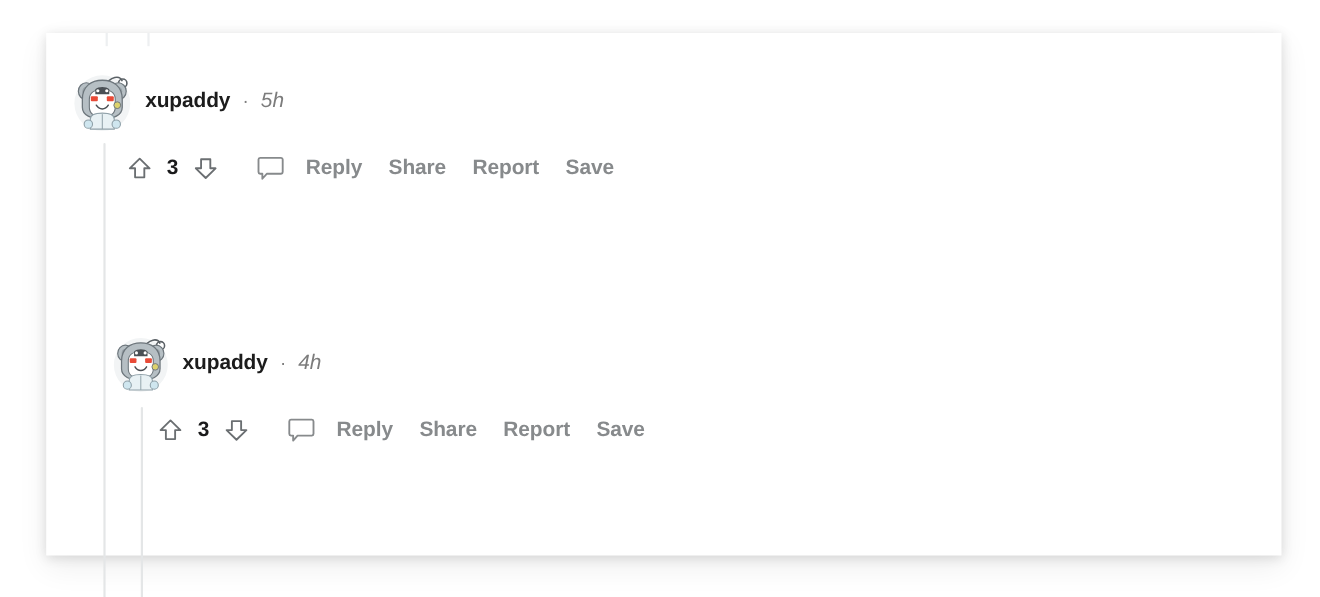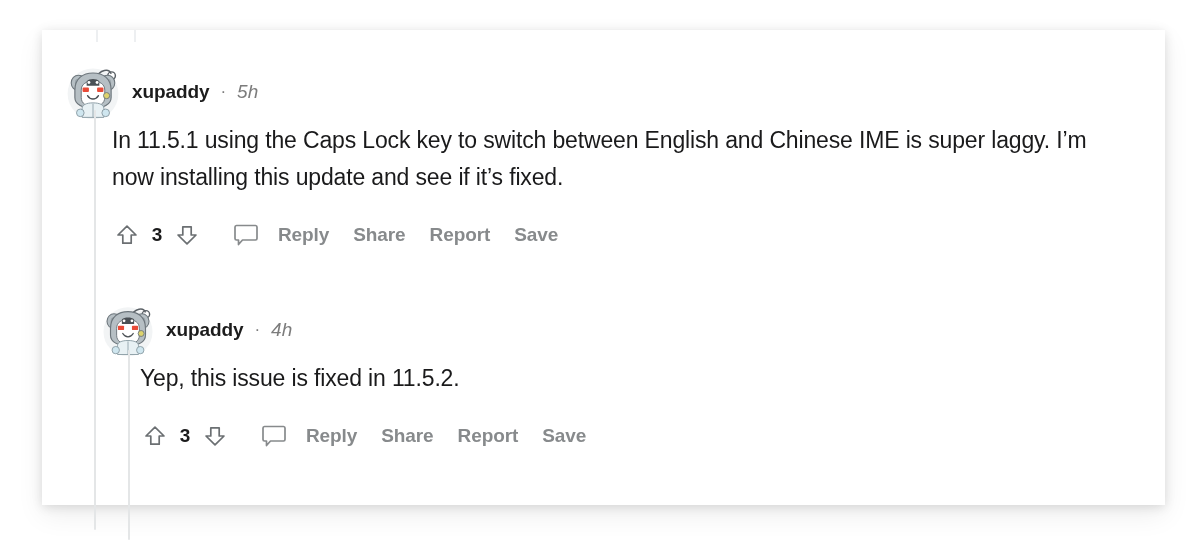--- a/index.html
+++ b/index.html
@@ -210,21 +210,20 @@
         </svg>
       </div>
       <span class="author">xupaddy</span>
       <span class="meta-dot">·</span>
       <span class="timestamp">5h</span>
     </div>
 
     <div class="comment-body-wrap">
       <div class="thread-line"></div>
 
-      <p class="comment-text">In 11.5.1 using the Caps Lock key to switch between English and Chinese IME is super laggy. I’m now installing this update and see if it’s fixed.</p>
 
       <div class="actions">
         <div class="vote-group">
           <span class="icon-btn">
             <svg width="24" height="24" viewBox="0 0 24 24">
               <path d="M12 3.2 L21 12 L16.2 12 L16.2 20.2 L7.8 20.2 L7.8 12 L3 12 Z" fill="none" stroke="#6b6f72" stroke-width="1.7" stroke-linejoin="round"></path>
             </svg>
           </span>
           <span class="score">3</span>
           <span class="icon-btn">
@@ -276,21 +275,20 @@
         </svg>
       </div>
       <span class="author">xupaddy</span>
       <span class="meta-dot">·</span>
       <span class="timestamp">4h</span>
     </div>
 
     <div class="comment-body-wrap">
       <div class="thread-line"></div>
 
-      <p class="comment-text">Yep, this issue is fixed in 11.5.2.</p>
 
       <div class="actions">
         <div class="vote-group">
           <span class="icon-btn">
             <svg width="24" height="24" viewBox="0 0 24 24">
               <path d="M12 3.2 L21 12 L16.2 12 L16.2 20.2 L7.8 20.2 L7.8 12 L3 12 Z" fill="none" stroke="#6b6f72" stroke-width="1.7" stroke-linejoin="round"></path>
             </svg>
           </span>
           <span class="score">3</span>
           <span class="icon-btn">

